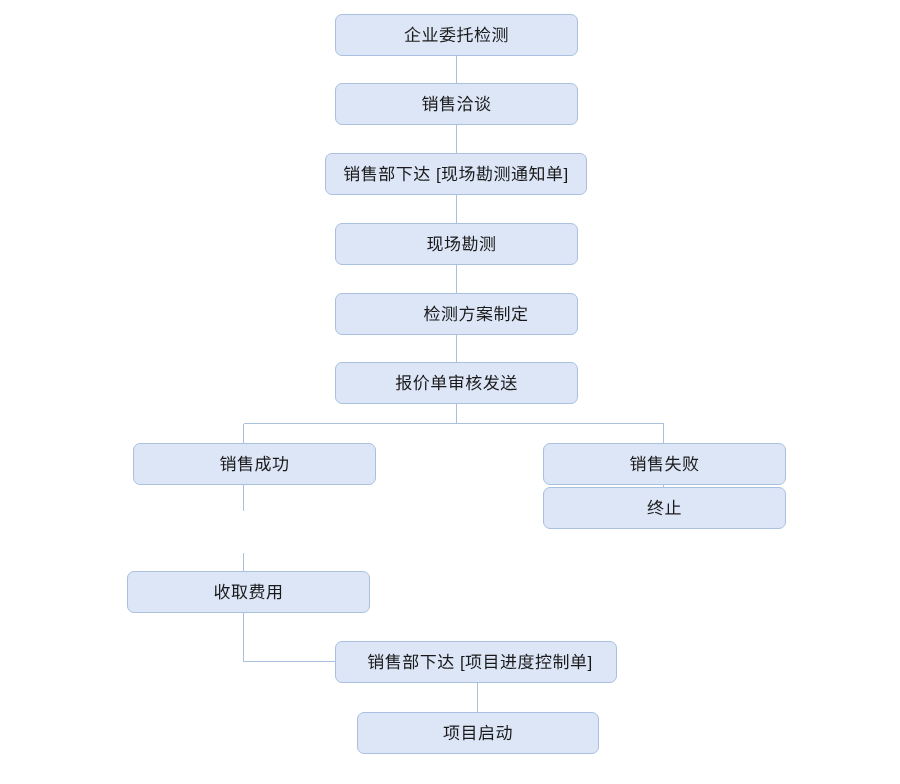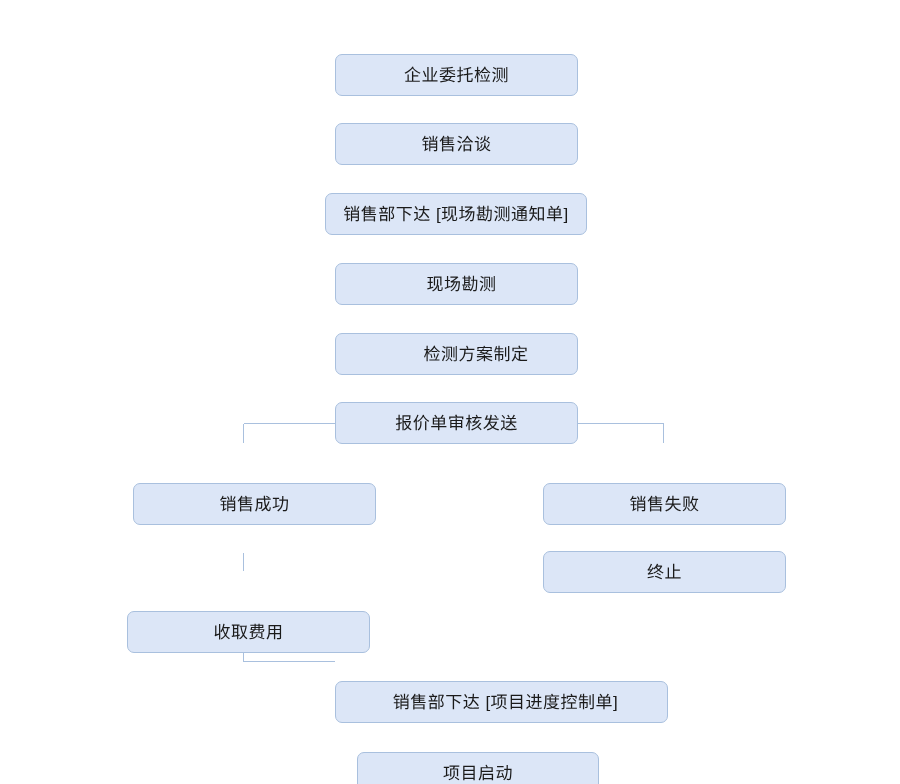--- a/index.html
+++ b/index.html
@@ -34,21 +34,20 @@
     border-radius: 7px;
     display: flex;
     align-items: center;
     justify-content: center;
     color: #1a1a1a;
     font-size: 17px;
     line-height: 1;
     letter-spacing: 0.5px;
     white-space: nowrap;
     z-index: 2;
-    margin-top: 40px;
   }
   .node-label {
     display: block;
     transform: translateY(-0.5px);
   }
 </style>
 </head>
 <body>
 
 <div id="flow-canvas">
@@ -112,29 +111,29 @@
 
   <div class="node" style="left:133px; top:443px; width:243px; height:42px;">
     <span class="node-label">销售成功</span>
   </div>
 
   <div class="node" style="left:543px; top:443px; width:243px; height:42px;">
     <span class="node-label">销售失败</span>
   </div>
 
 
-  <div class="node" style="left:543px; top:511px; width:243px; height:42px;">
+  <div class="node" style="left:543px; top:487px; width:243px; height:42px;">
     <span class="node-label">终止</span>
   </div>
 
   <div class="node" style="left:127px; top:571px; width:243px; height:42px;">
     <span class="node-label">收取费用</span>
   </div>
 
-  <div class="node" style="left:335px; top:641px; width:333px; height:42px;padding-left:8px;">
+  <div class="node" style="left:335px; top:641px; width:282px; height:42px;padding-left:8px;">
     <span class="node-label">销售部下达 [项目进度控制单]</span>
   </div>
 
   <div class="node" style="left:357px; top:712px; width:242px; height:42px;">
     <span class="node-label">项目启动</span>
   </div>
 
 </div>
 
 </body></html>

